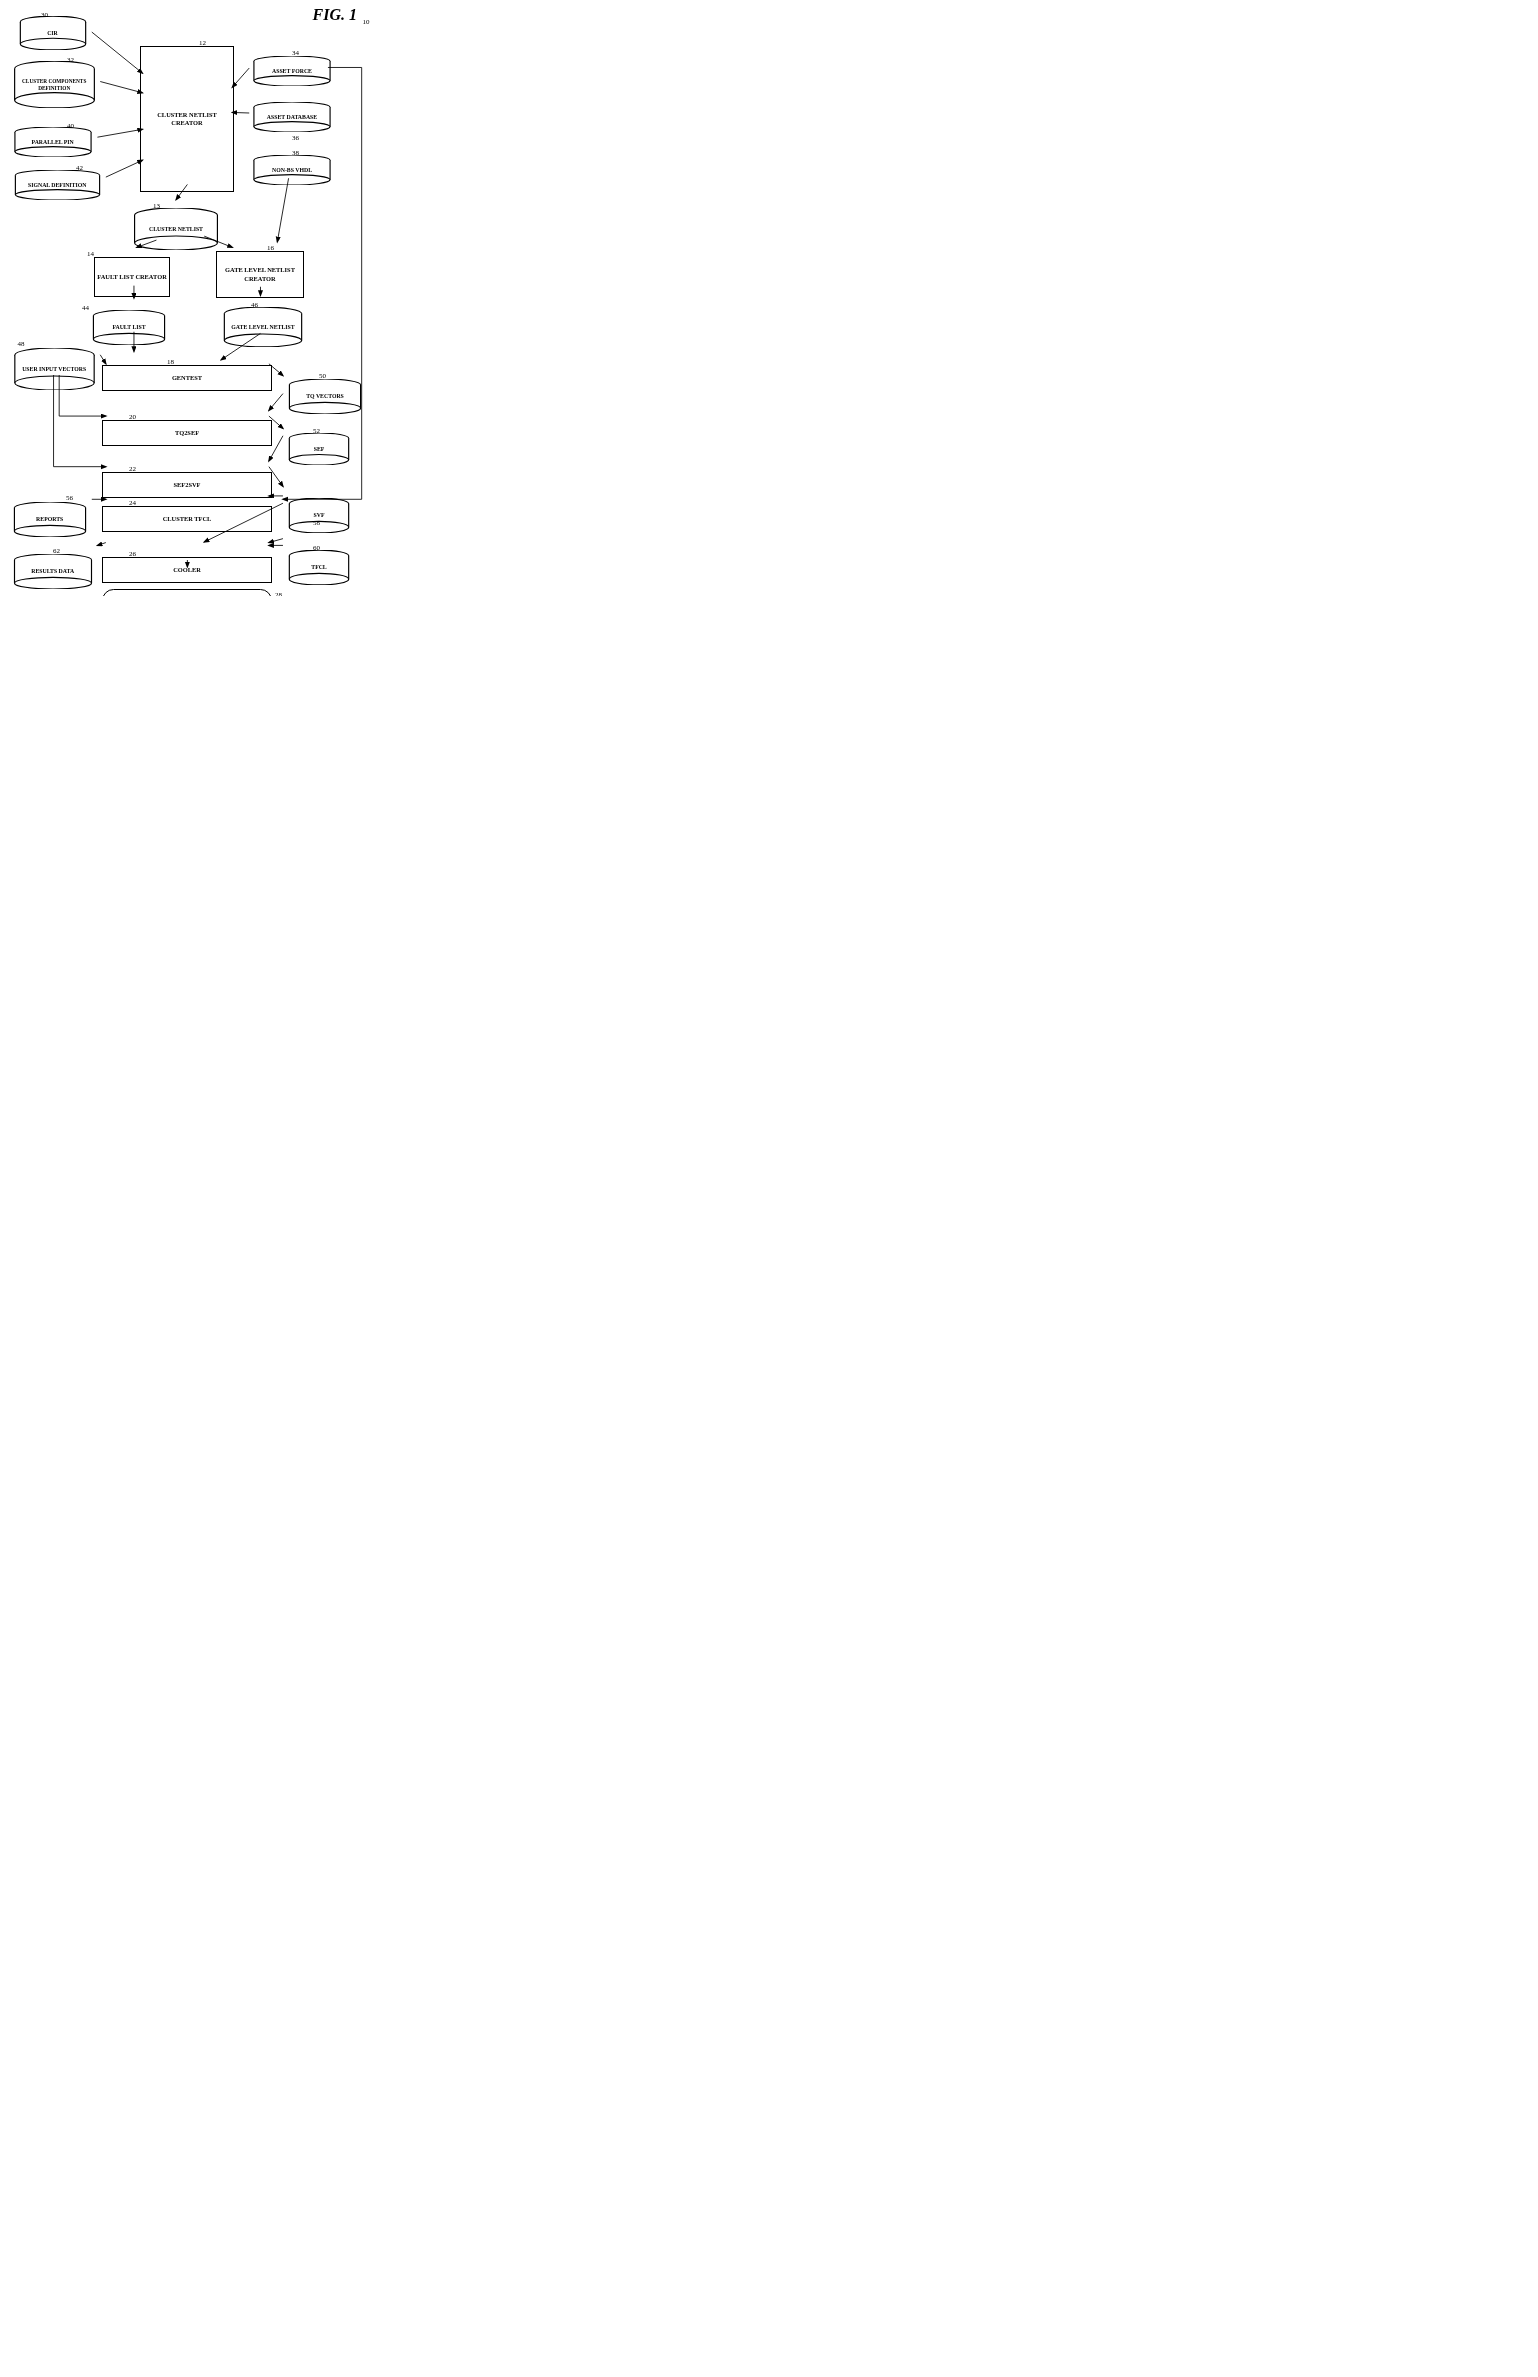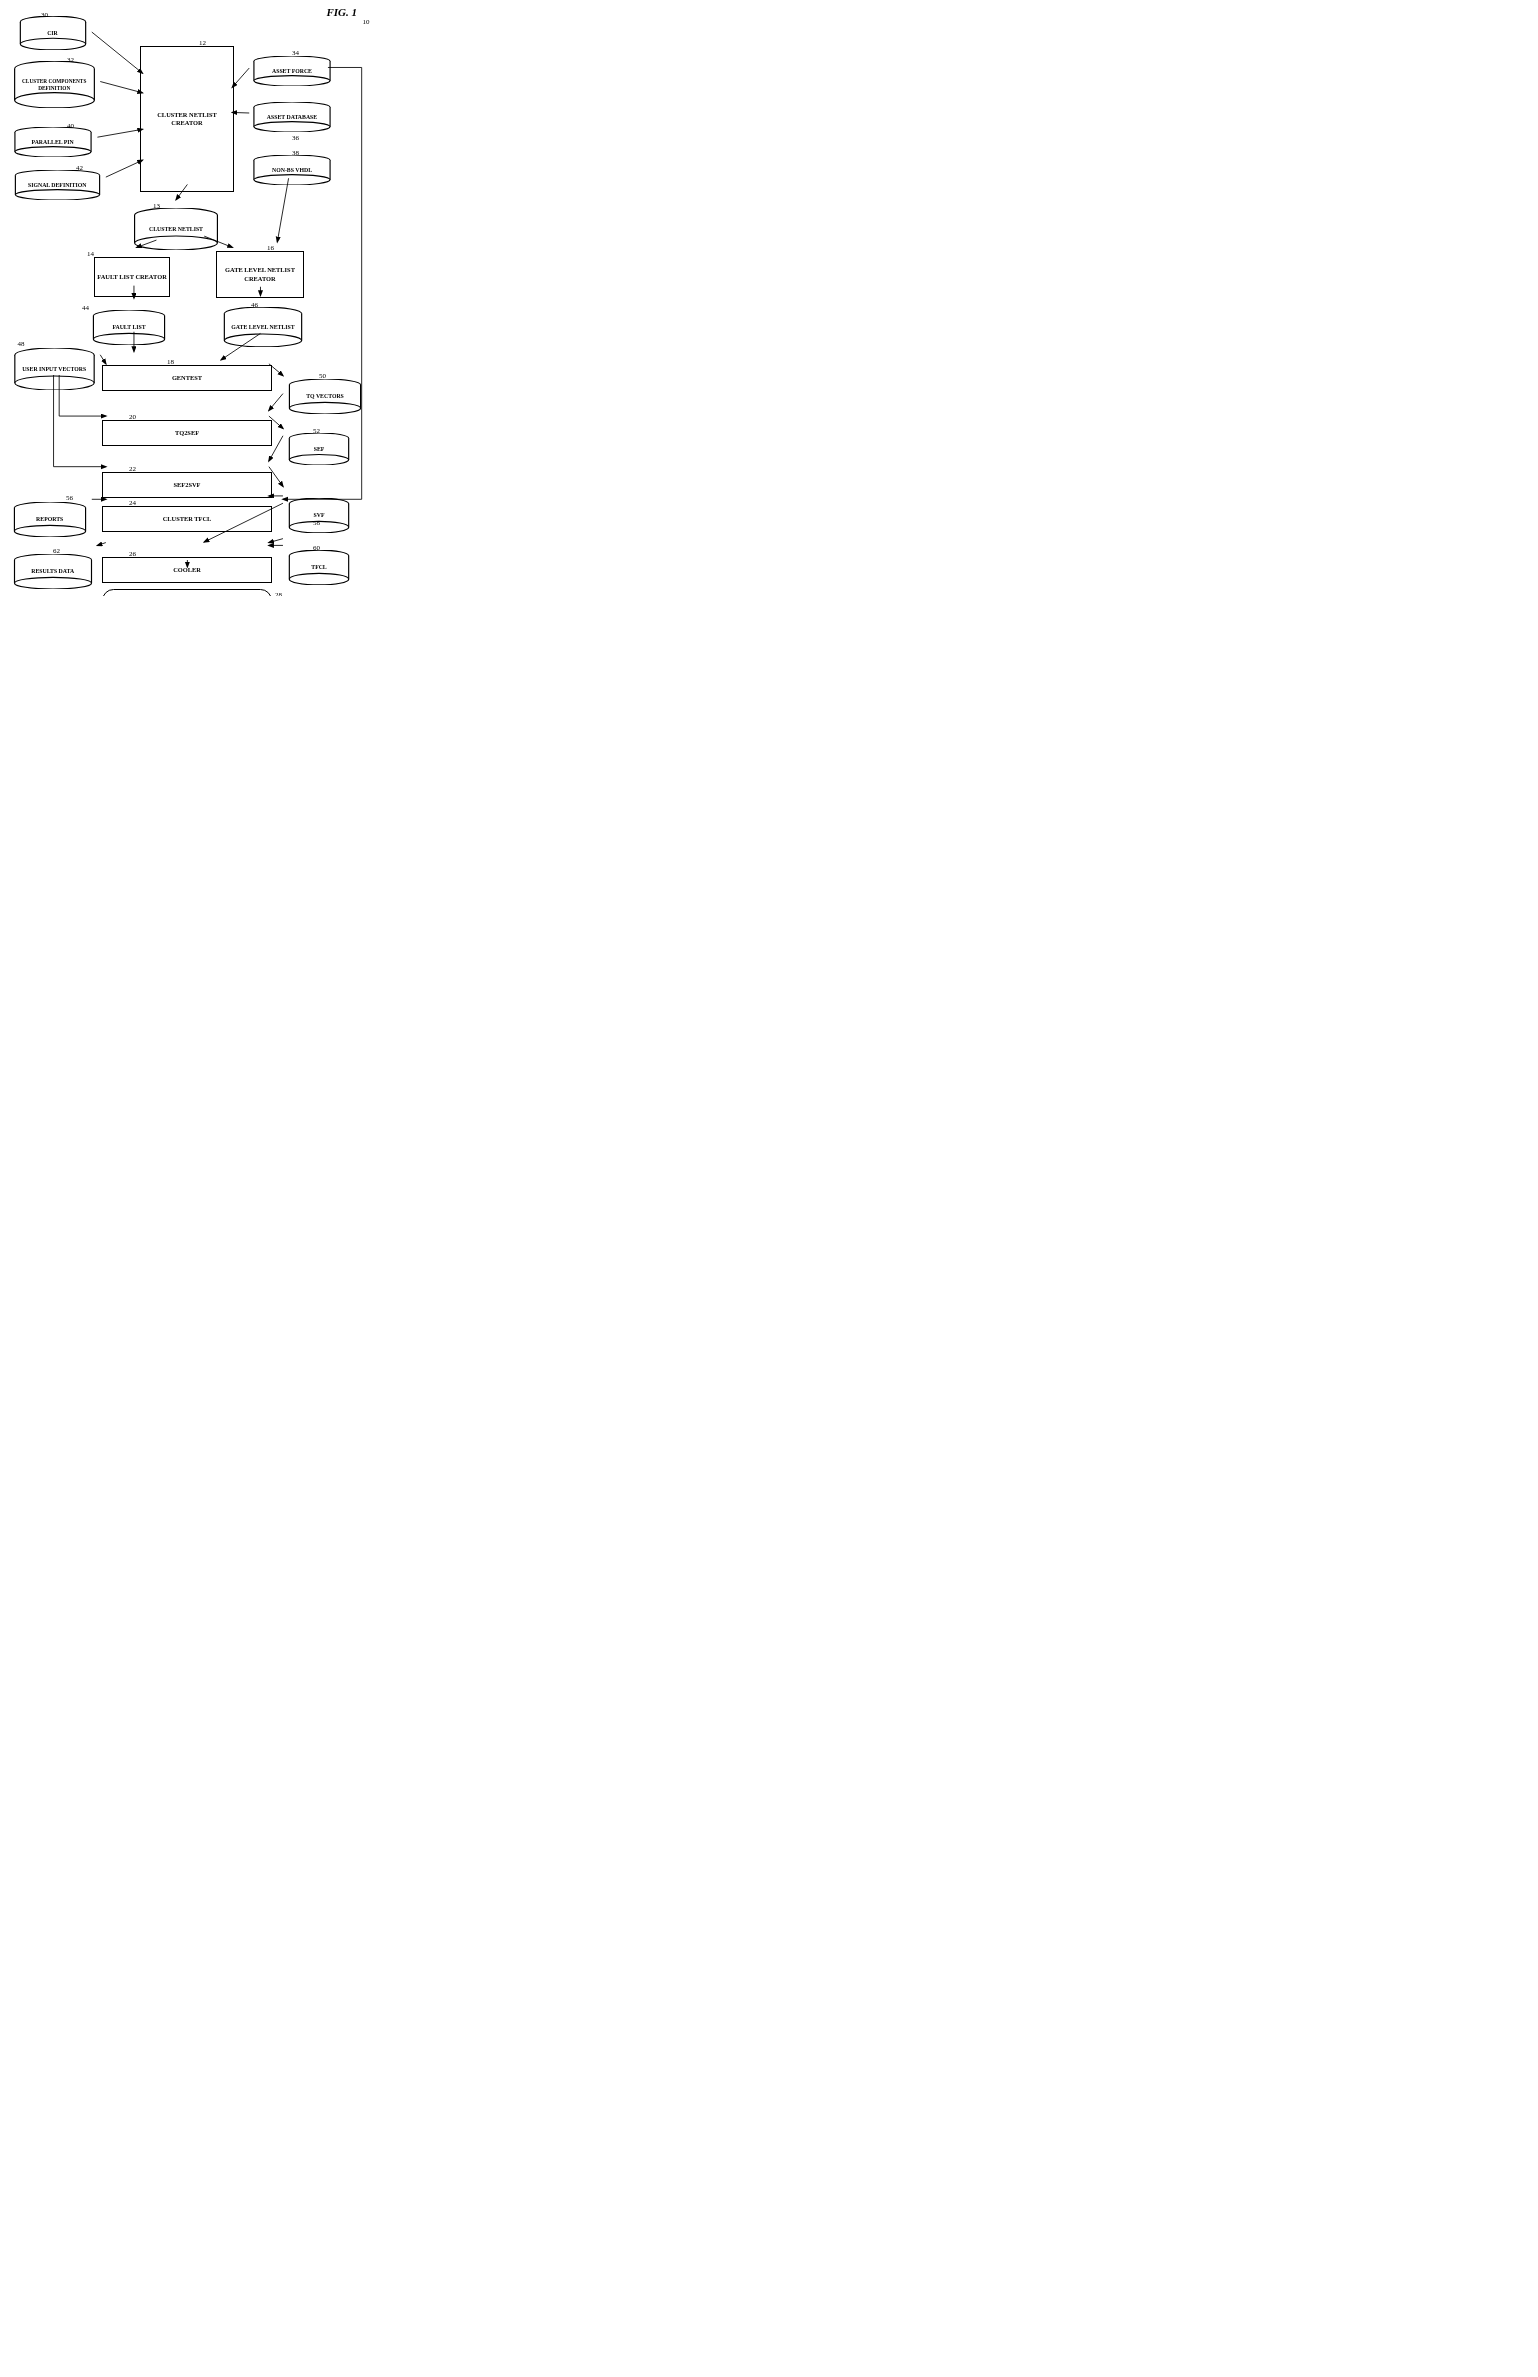--- a/index.html
+++ b/index.html
@@ -13,21 +13,21 @@
     }
     .diagram {
       position: relative;
       width: 386px;
       height: 596px;
     }
     .fig-label {
       position: absolute;
       top: 5.8px;
       right: 29px;
-      font-size: 11px;
+      font-size: 16px;
       font-style: italic;
       font-weight: bold;
       text-align: center;
     }
     .ref-num {
       position: absolute;
       font-size: 7px;
     }
     
     .cylinder {

